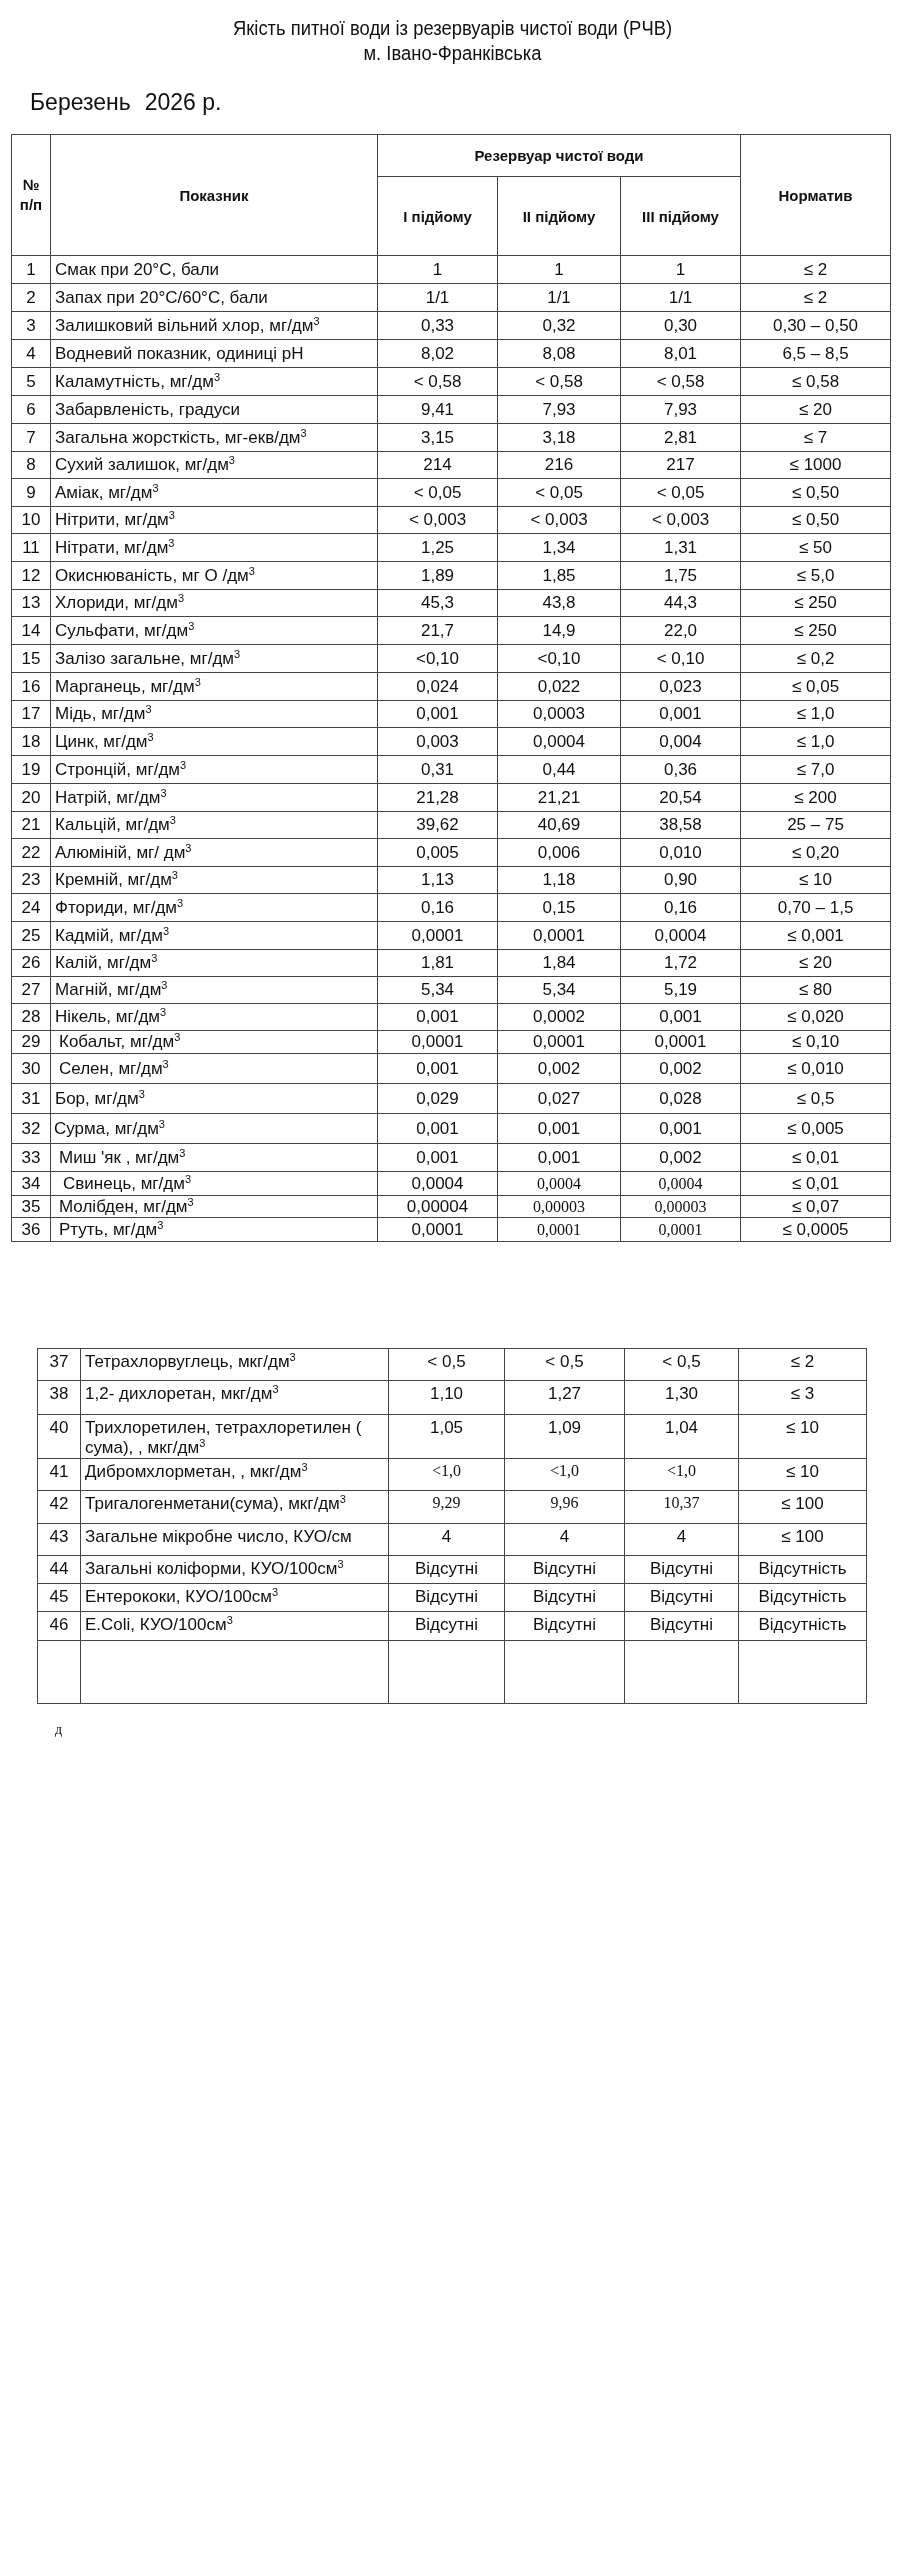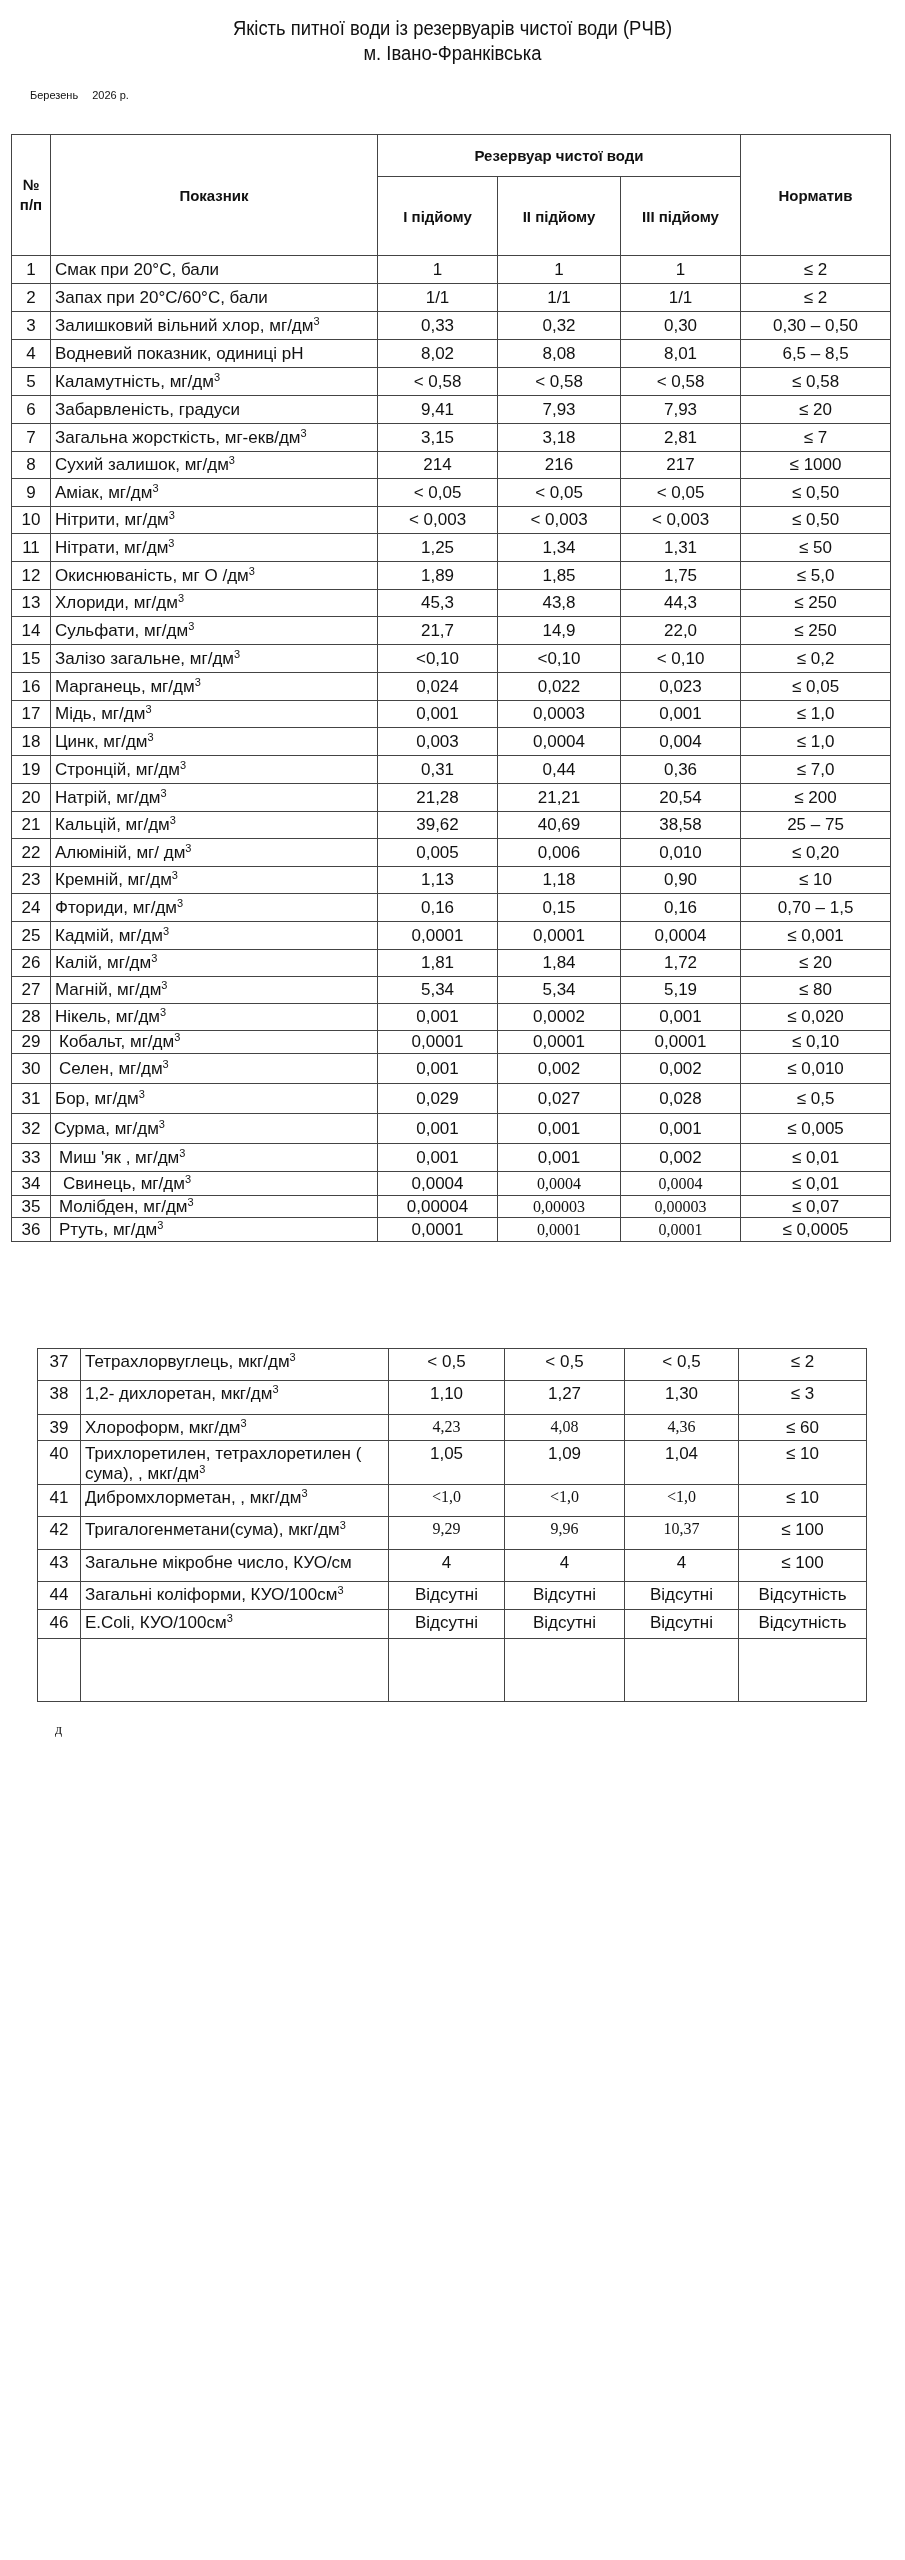--- a/index.html
+++ b/index.html
@@ -2,21 +2,21 @@
 <html><head>
 <meta charset="utf-8">
 <style>
   html, body { margin: 0; padding: 0; background: #ffffff; }
   body { width: 905px; height: 2560px; position: relative; overflow: hidden;
          font-family: "Liberation Sans", sans-serif; color: #111; }
   .title { position: absolute; left: 0; width: 905px; text-align: center;
            font-size: 20px; line-height: 24px; transform: scaleX(0.92); }
   .t1 { top: 16px; }
   .t2 { top: 41px; }
-  .period { position: absolute; left: 30px; top: 89px; font-size: 11px; }
+  .period { position: absolute; left: 30px; top: 89px; font-size: 23px; }
   .period span + span { margin-left: 14px; }
   table { position: absolute; border-collapse: collapse; table-layout: fixed; }
   td, th { border: 1.5px solid #444; padding: 0 4px; font-size: 17px; white-space: nowrap; overflow: hidden; }
   th { font-weight: bold; text-align: center; font-size: 15px; }
   td.num { text-align: center; padding: 0; }
   td.name { text-align: left; }
   td.val { text-align: center; }
   td.serif { font-family: "Liberation Serif", serif; font-size: 16px; }
   sup { font-size: 11px; line-height: 0; vertical-align: 6px; }
   #t1 { left: 11px; top: 134px; width: 879px; }
@@ -367,28 +367,20 @@
         <td class="val"><span>≤ 2</span></td>
       </tr>
       <tr style="height: 34px;">
         <td class="num"><span>38</span></td>
         <td class="name"><span>1,2- дихлоретан, мкг/дм</span><sup>3</sup></td>
         <td class="val"><span>1,10</span></td>
         <td class="val"><span>1,27</span></td>
         <td class="val"><span>1,30</span></td>
         <td class="val"><span>≤ 3</span></td>
       </tr>
-      <tr style="height: 26px;">
-        <td class="num"><span>39</span></td>
-        <td class="name"><span>Хлороформ, мкг/дм</span><sup>3</sup></td>
-        <td class="val serif"><span>4,23</span></td>
-        <td class="val serif"><span>4,08</span></td>
-        <td class="val serif"><span>4,36</span></td>
-        <td class="val"><span>≤ 60</span></td>
-      </tr>
       <tr style="height: 43px;">
         <td class="num"><span>40</span></td>
         <td class="name"><span>Трихлоретилен, тетрахлоретилен ( сума), , мкг/дм</span><sup>3</sup></td>
         <td class="val"><span>1,05</span></td>
         <td class="val"><span>1,09</span></td>
         <td class="val"><span>1,04</span></td>
         <td class="val"><span>≤ 10</span></td>
       </tr>
       <tr style="height: 32px;">
         <td class="num"><span>41</span></td>
@@ -415,20 +407,28 @@
         <td class="val"><span>≤ 100</span></td>
       </tr>
       <tr style="height: 28px;">
         <td class="num"><span>44</span></td>
         <td class="name"><span>Загальні коліформи, КУО/100см</span><sup>3</sup></td>
         <td class="val"><span>Відсутні</span></td>
         <td class="val"><span>Відсутні</span></td>
         <td class="val"><span>Відсутні</span></td>
         <td class="val"><span>Відсутність</span></td>
       </tr>
+      <tr style="height: 28px;">
+        <td class="num"><span>45</span></td>
+        <td class="name"><span>Ентерококи, КУО/100см</span><sup>3</sup></td>
+        <td class="val"><span>Відсутні</span></td>
+        <td class="val"><span>Відсутні</span></td>
+        <td class="val"><span>Відсутні</span></td>
+        <td class="val"><span>Відсутність</span></td>
+      </tr>
       <tr style="height: 29px;">
         <td class="num"><span>46</span></td>
         <td class="name"><span>E.Coli, КУО/100см</span><sup>3</sup></td>
         <td class="val"><span>Відсутні</span></td>
         <td class="val"><span>Відсутні</span></td>
         <td class="val"><span>Відсутні</span></td>
         <td class="val"><span>Відсутність</span></td>
       </tr>
       <tr style="height: 63px;">
         <td></td>

